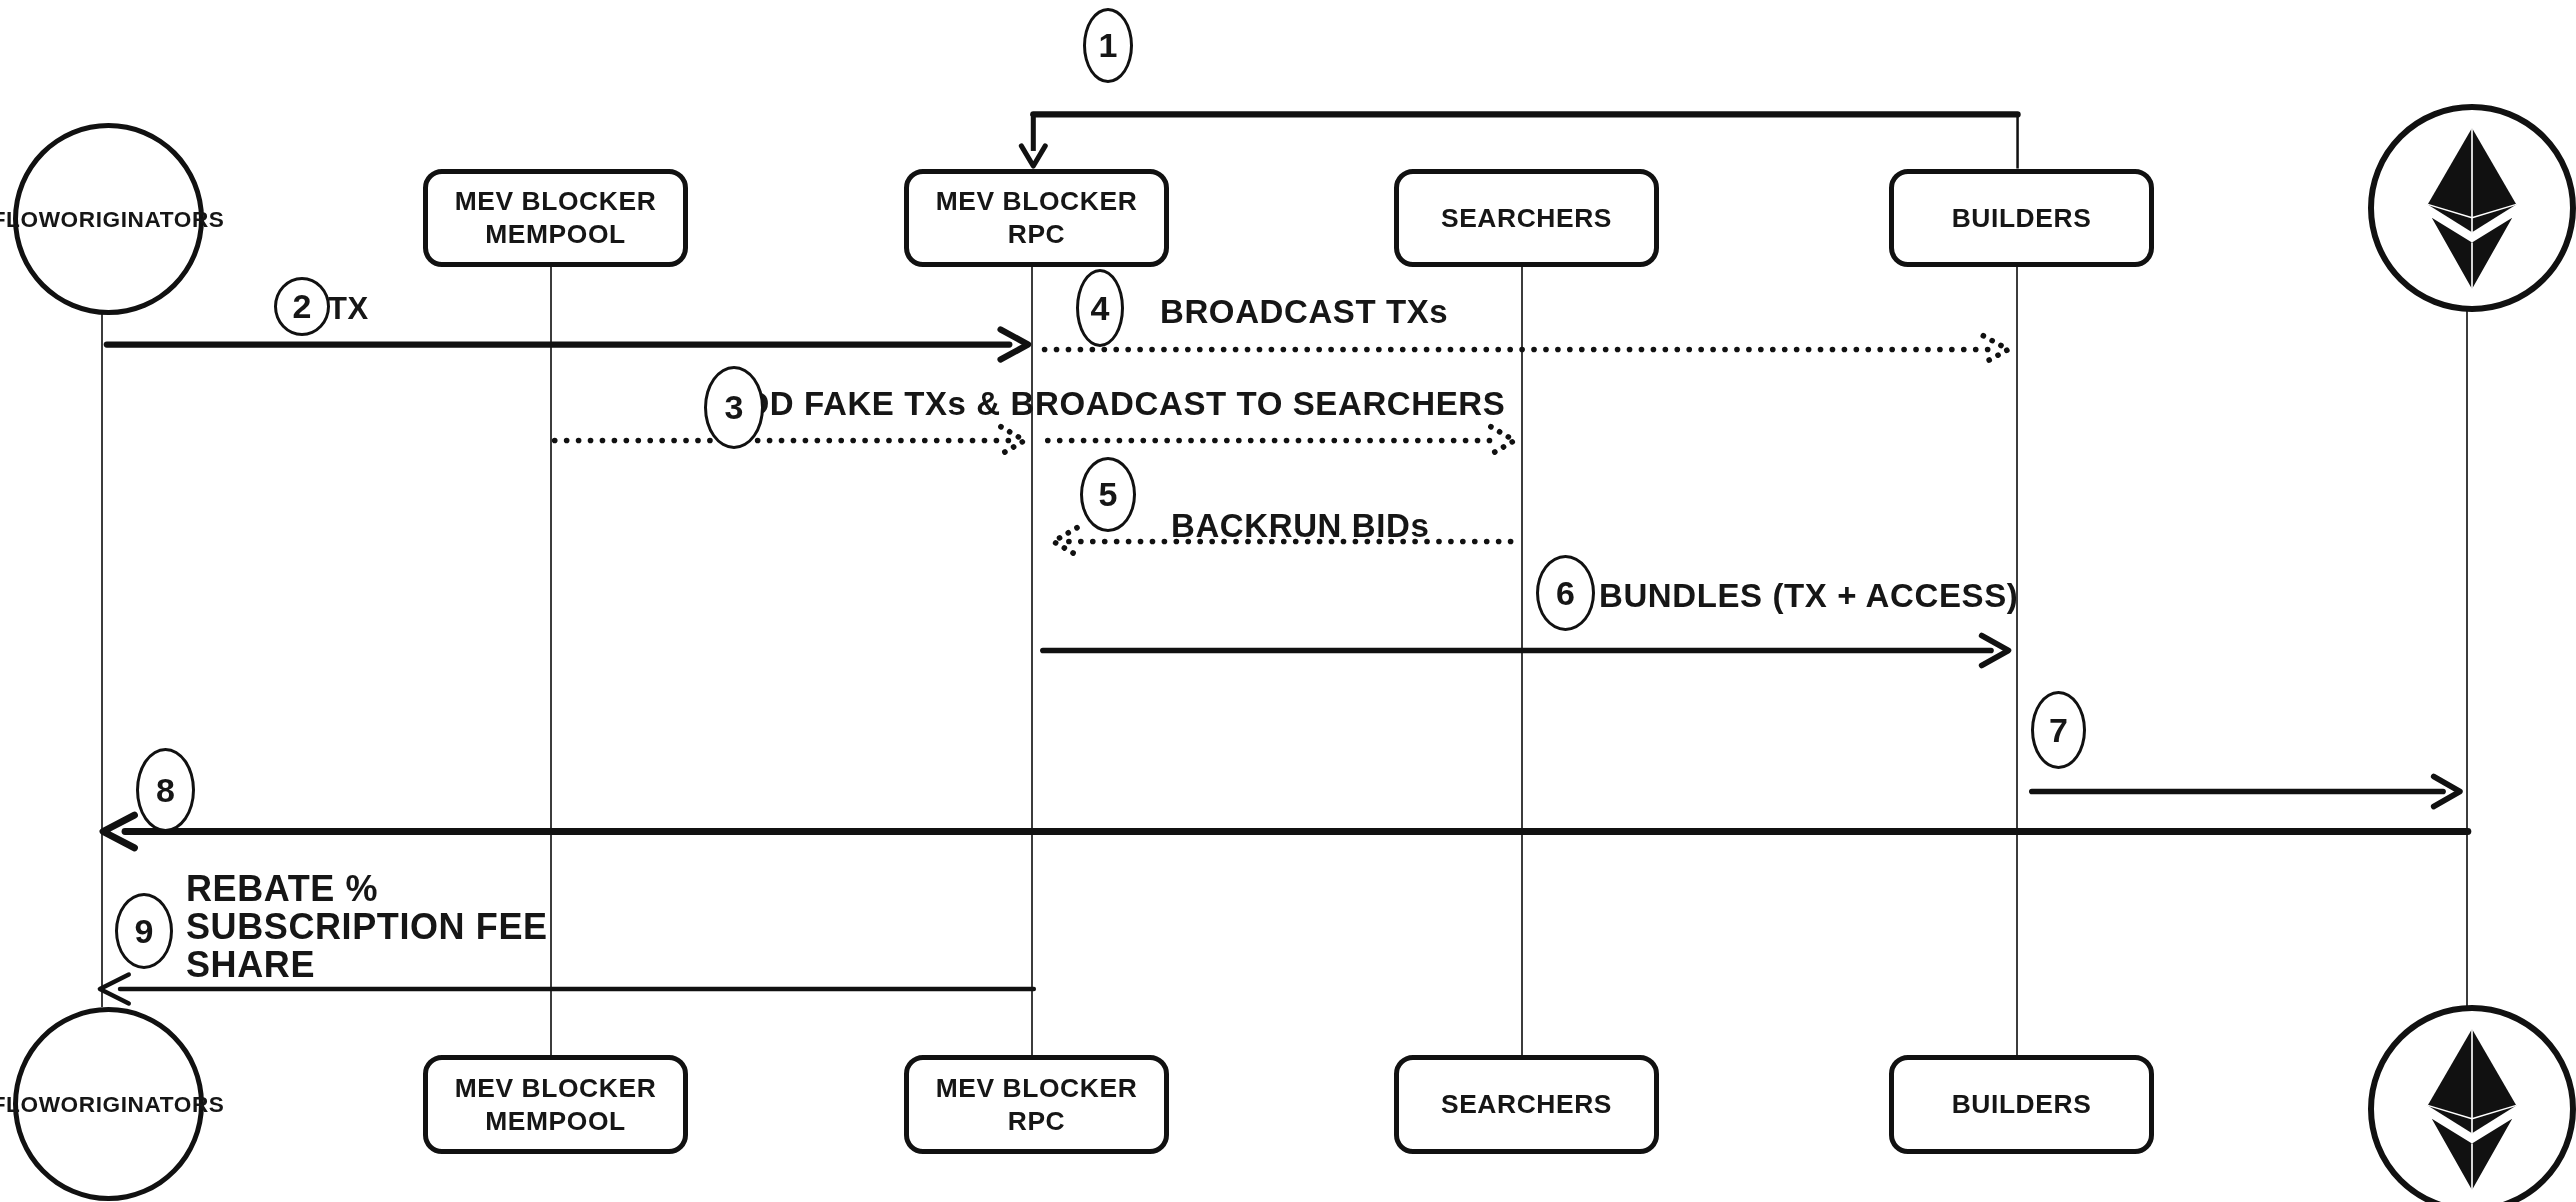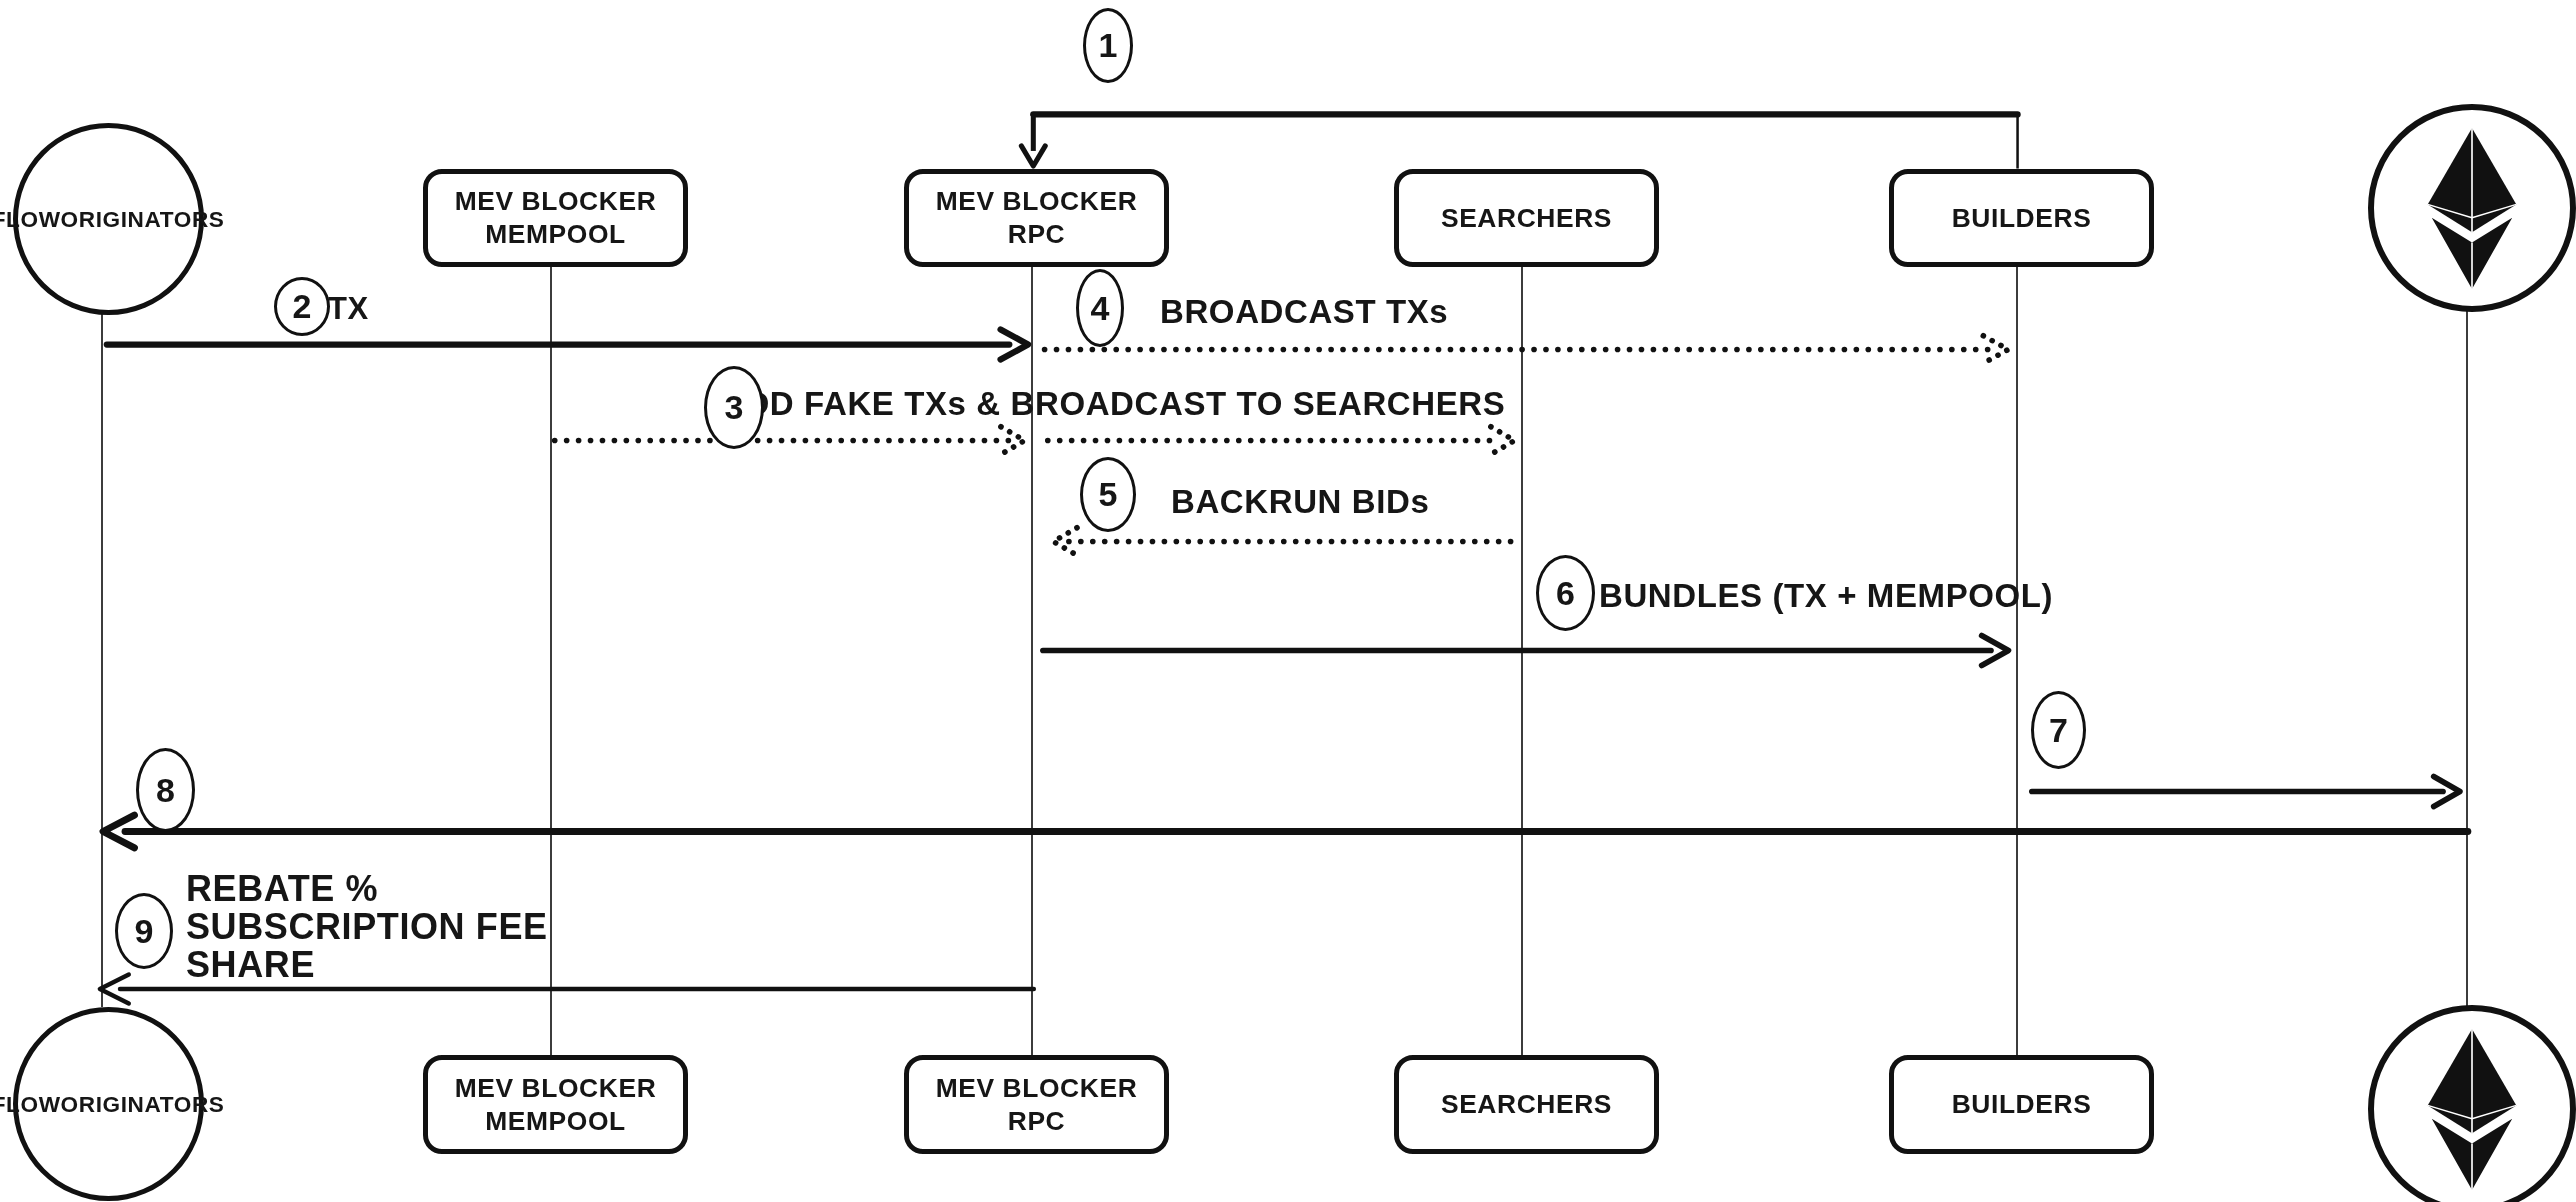--- a/index.html
+++ b/index.html
@@ -180,22 +180,22 @@
   <div class="badge" style="left:136px;top:748px;width:53px;height:78px;">
     <span>8</span>
   </div>
   <div class="badge" style="left:115px;top:893px;width:52px;height:70px;">
     <span>9</span>
   </div>
 
   <div class="msg" style="left:328px;top:291px;font-size:31px;">TX</div>
   <div class="msg" style="left:721px;top:385px;">ADD FAKE TXs &amp; BROADCAST TO SEARCHERS</div>
   <div class="msg" style="left:1160px;top:293px;">BROADCAST TXs</div>
-  <div class="msg" style="left:1171px;top:483px;">BACKRUN BIDs</div>
-  <div class="msg" style="left:1599px;top:577px;">BUNDLES (TX + MEMPOOL)</div>
+  <div class="msg" style="left:1171px;top:507px;">BACKRUN BIDs</div>
+  <div class="msg" style="left:1599px;top:577px;">BUNDLES (TX + ACCESS)</div>
   <div class="msg-block" style="left:186px;top:870px;font-size:36px;line-height:38px;">
     <div>REBATE %</div>
     <div>SUBSCRIPTION FEE</div>
     <div>SHARE</div>
   </div>
 
 </div>
 
 
 </body></html>

